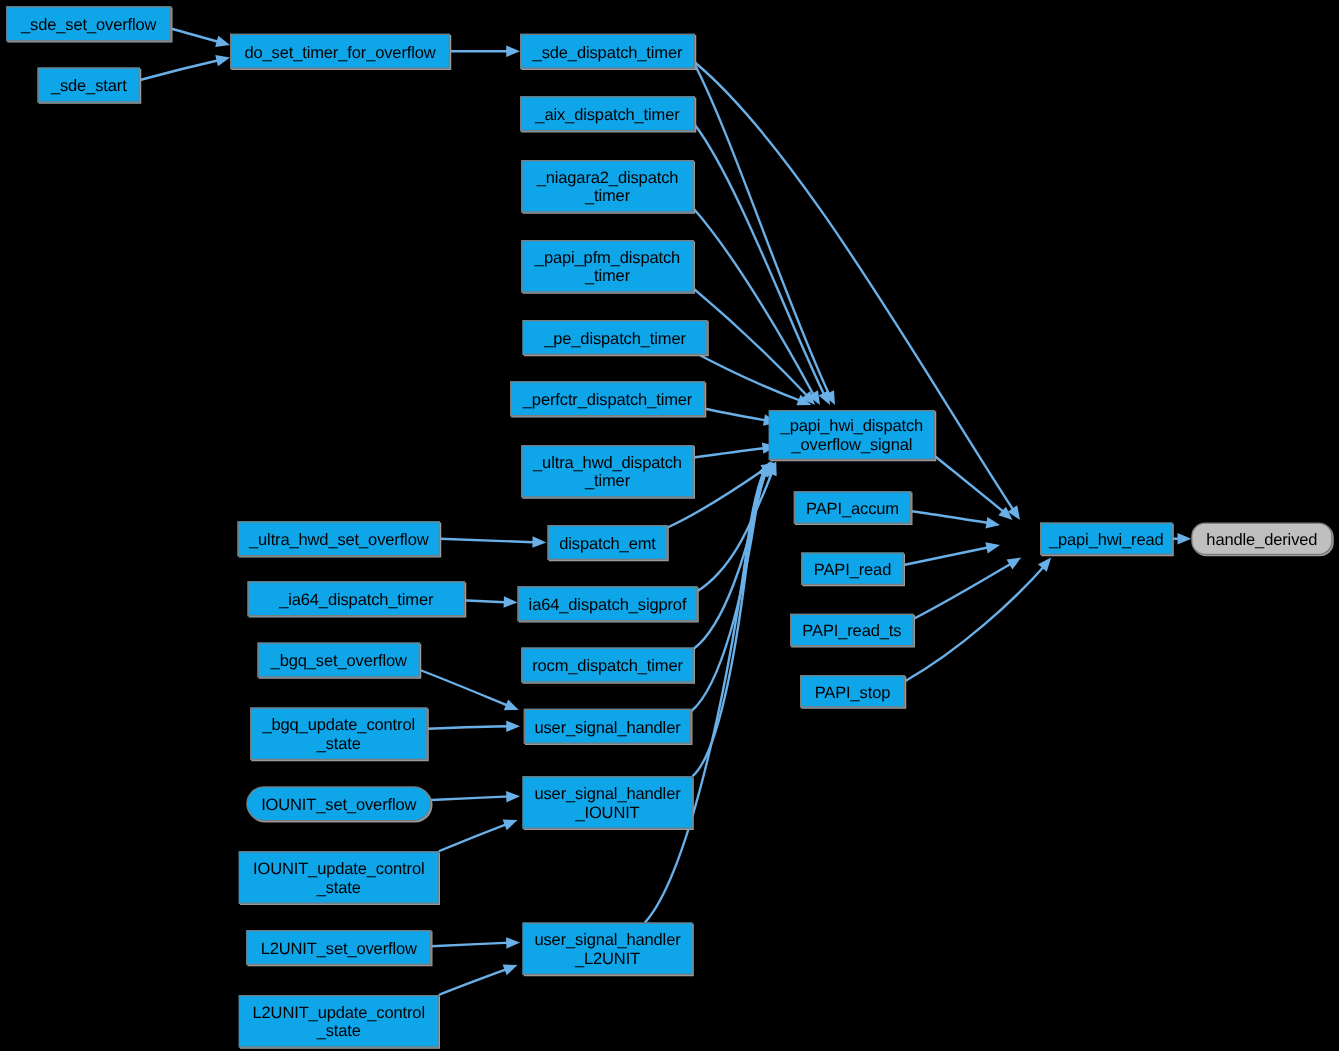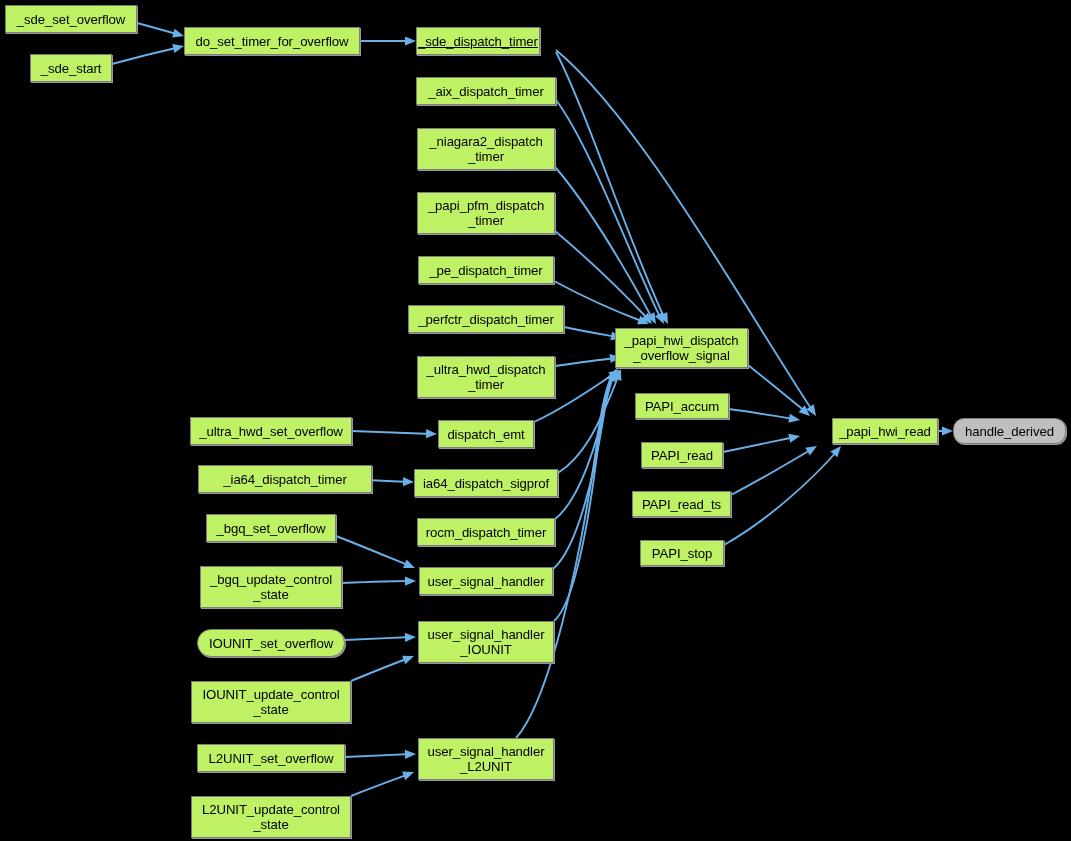--- a/index.html
+++ b/index.html
@@ -20,21 +20,21 @@
     left: 0;
     top: 0;
     width: 1071px;
     height: 841px;
     pointer-events: none;
   }
   .node {
     position: absolute;
     box-sizing: border-box;
     border: 1px solid #7c7c7c;
-    background: #bef264;
+    background: #0ea5e9;
     color: #000000;
     display: flex;
     align-items: center;
     justify-content: center;
     text-align: center;
     font-size: 13.2px;
     line-height: 15px;
     letter-spacing: -0.1px;
     white-space: pre-line;
     box-shadow: 1px 1px 0 0 #9a9a9a;
@@ -111,27 +111,27 @@
       <polygon points="817,446 809.8945745361044,455.5745981104705 805.1939011881335,447.6661425042427" fill="#6ab0e8"></polygon>
       <path d="M724,545 C768,520 812,480 838,450" fill="none" stroke="#6ab0e8" stroke-width="1.9"></path>
       <polygon points="841,446 837.3738800911954,457.3583121284358 830.3676632027802,451.3956847786438" fill="#6ab0e8"></polygon>
       <path d="M907,431 L948,431" fill="none" stroke="#6ab0e8" stroke-width="1.9"></path>
       <polygon points="953,431 942,435.6 942,426.4" fill="#6ab0e8"></polygon>
     </svg>
   <div id="node-layer">
       <div class="node" style="left: 5px; top: 5px; width: 132px; height: 28px;">_sde_set_overflow</div>
       <div class="node" style="left: 30px; top: 54px; width: 82px; height: 28px;">_sde_start</div>
       <div class="node" style="left: 184px; top: 27px; width: 176px; height: 28px;">do_set_timer_for_overflow</div>
-      <div class="node" style="left: 416px; top: 27px; width: 124px; height: 28px; text-decoration: underline;">_sde_dispatch_timer</div>
+      <div class="node" style="left: 416px; top: 27px; width: 140px; height: 28px;">_sde_dispatch_timer</div>
       <div class="node" style="left: 416px; top: 77px; width: 140px; height: 28px;">_aix_dispatch_timer</div>
       <div class="node" style="left: 417px; top: 128px; width: 138px; height: 42px;">_niagara2_dispatch
 _timer</div>
       <div class="node" style="left: 417px; top: 192px; width: 138px; height: 42px;">_papi_pfm_dispatch
 _timer</div>
-      <div class="node" style="left: 418px; top: 256px; width: 136px; height: 28px;">_pe_dispatch_timer</div>
+      <div class="node" style="left: 418px; top: 256px; width: 148px; height: 28px;">_pe_dispatch_timer</div>
       <div class="node" style="left: 408px; top: 305px; width: 156px; height: 28px;">_perfctr_dispatch_timer</div>
       <div class="node" style="left: 417px; top: 356px; width: 138px; height: 42px;">_ultra_hwd_dispatch
 _timer</div>
       <div class="node" style="left: 190px; top: 417px; width: 162px; height: 28px;">_ultra_hwd_set_overflow</div>
       <div class="node" style="left: 438px; top: 420px; width: 96px; height: 28px;">dispatch_emt</div>
       <div class="node" style="left: 198px; top: 465px; width: 174px; height: 28px;">_ia64_dispatch_timer</div>
       <div class="node" style="left: 414px; top: 469px; width: 144px; height: 28px;">ia64_dispatch_sigprof</div>
       <div class="node" style="left: 206px; top: 514px; width: 130px; height: 28px;">_bgq_set_overflow</div>
       <div class="node" style="left: 417px; top: 518px; width: 138px; height: 28px;">rocm_dispatch_timer</div>
       <div class="node" style="left: 200px; top: 566px; width: 142px; height: 42px;">_bgq_update_control

